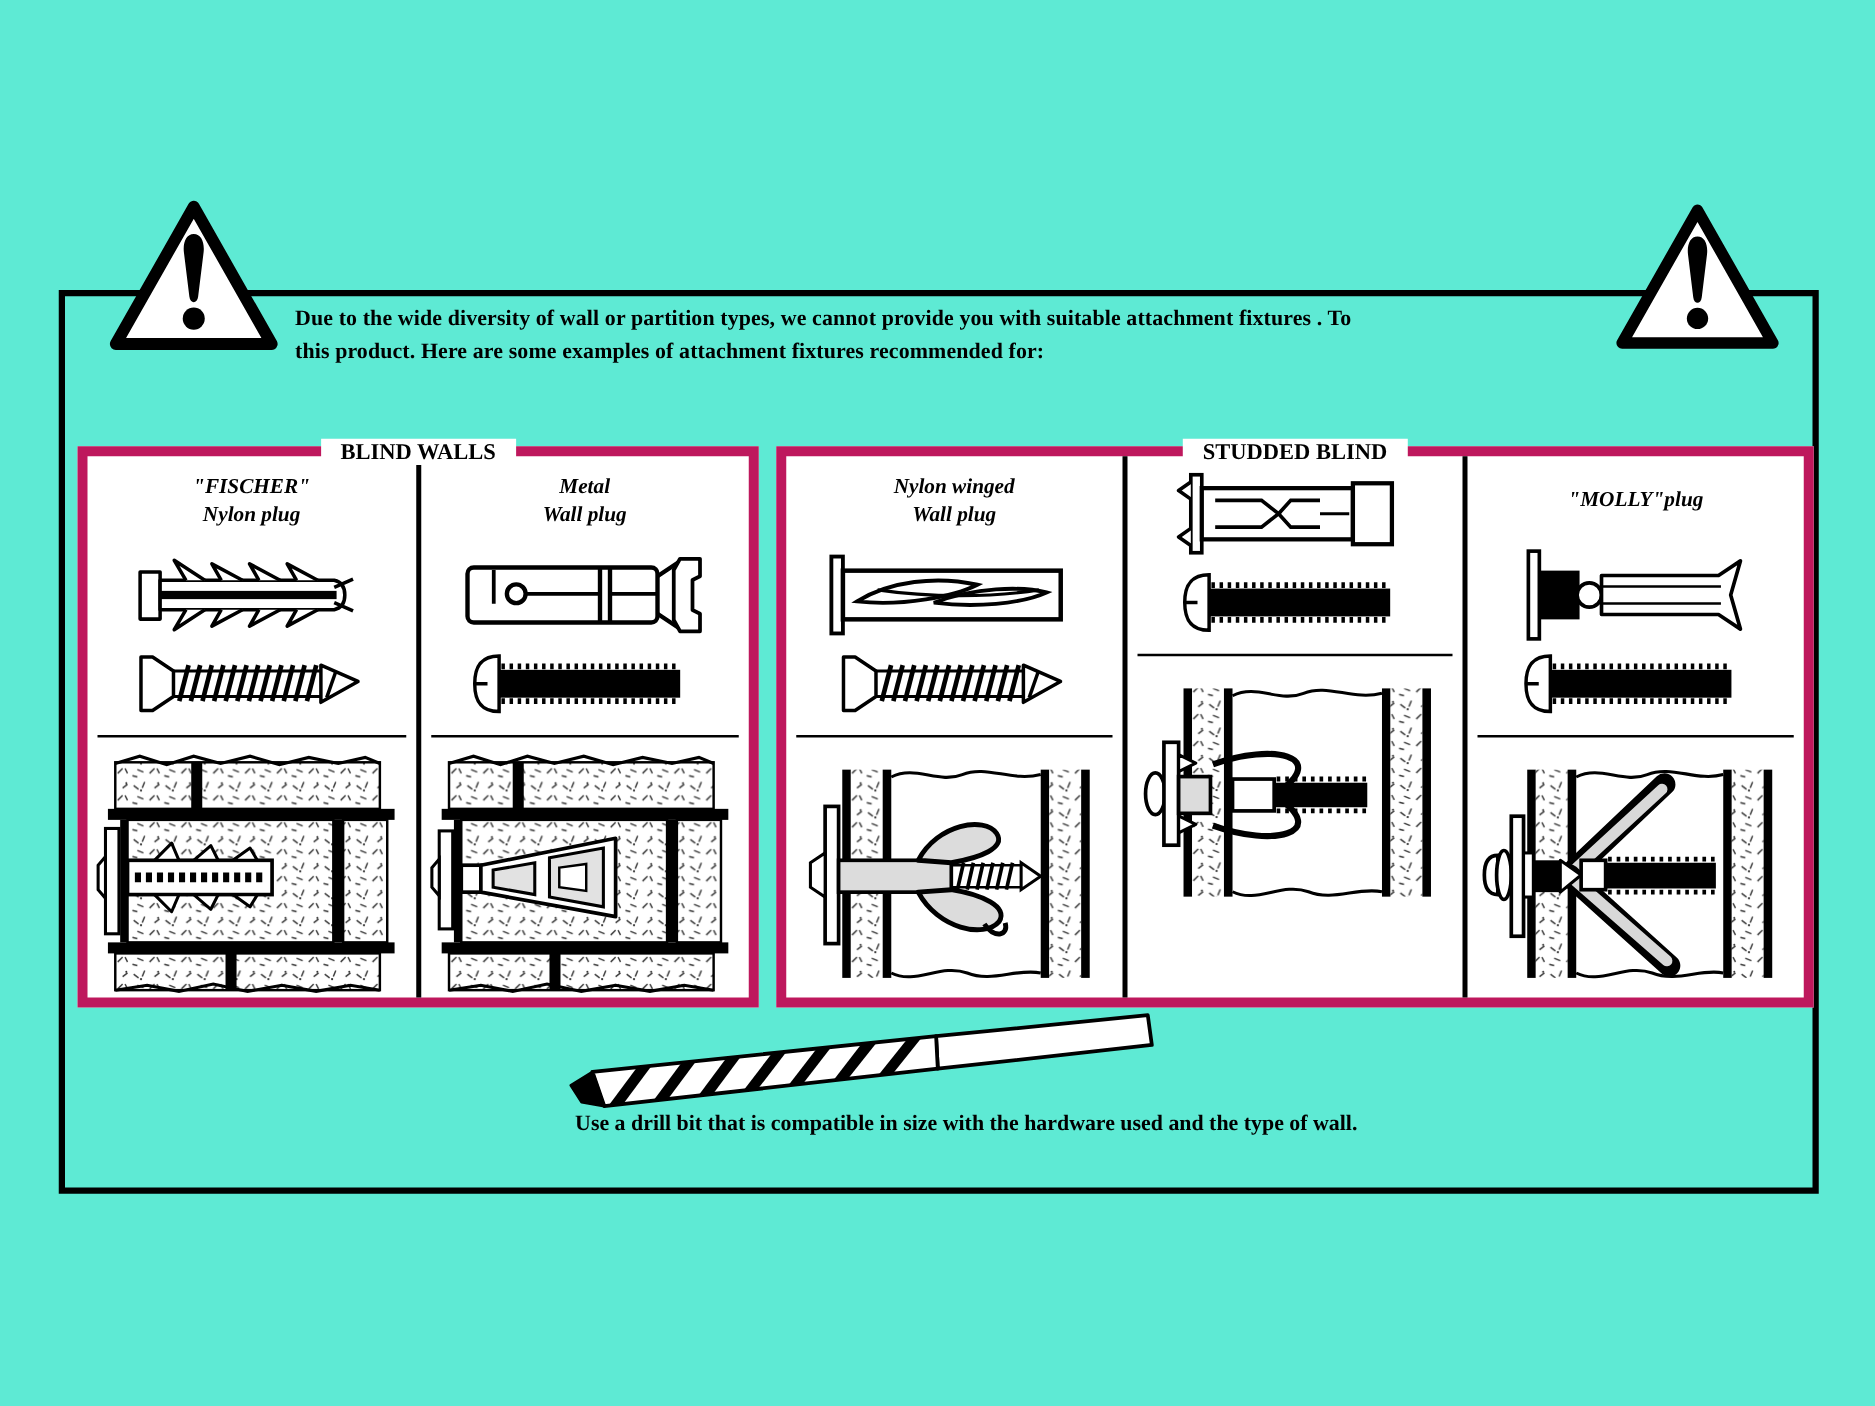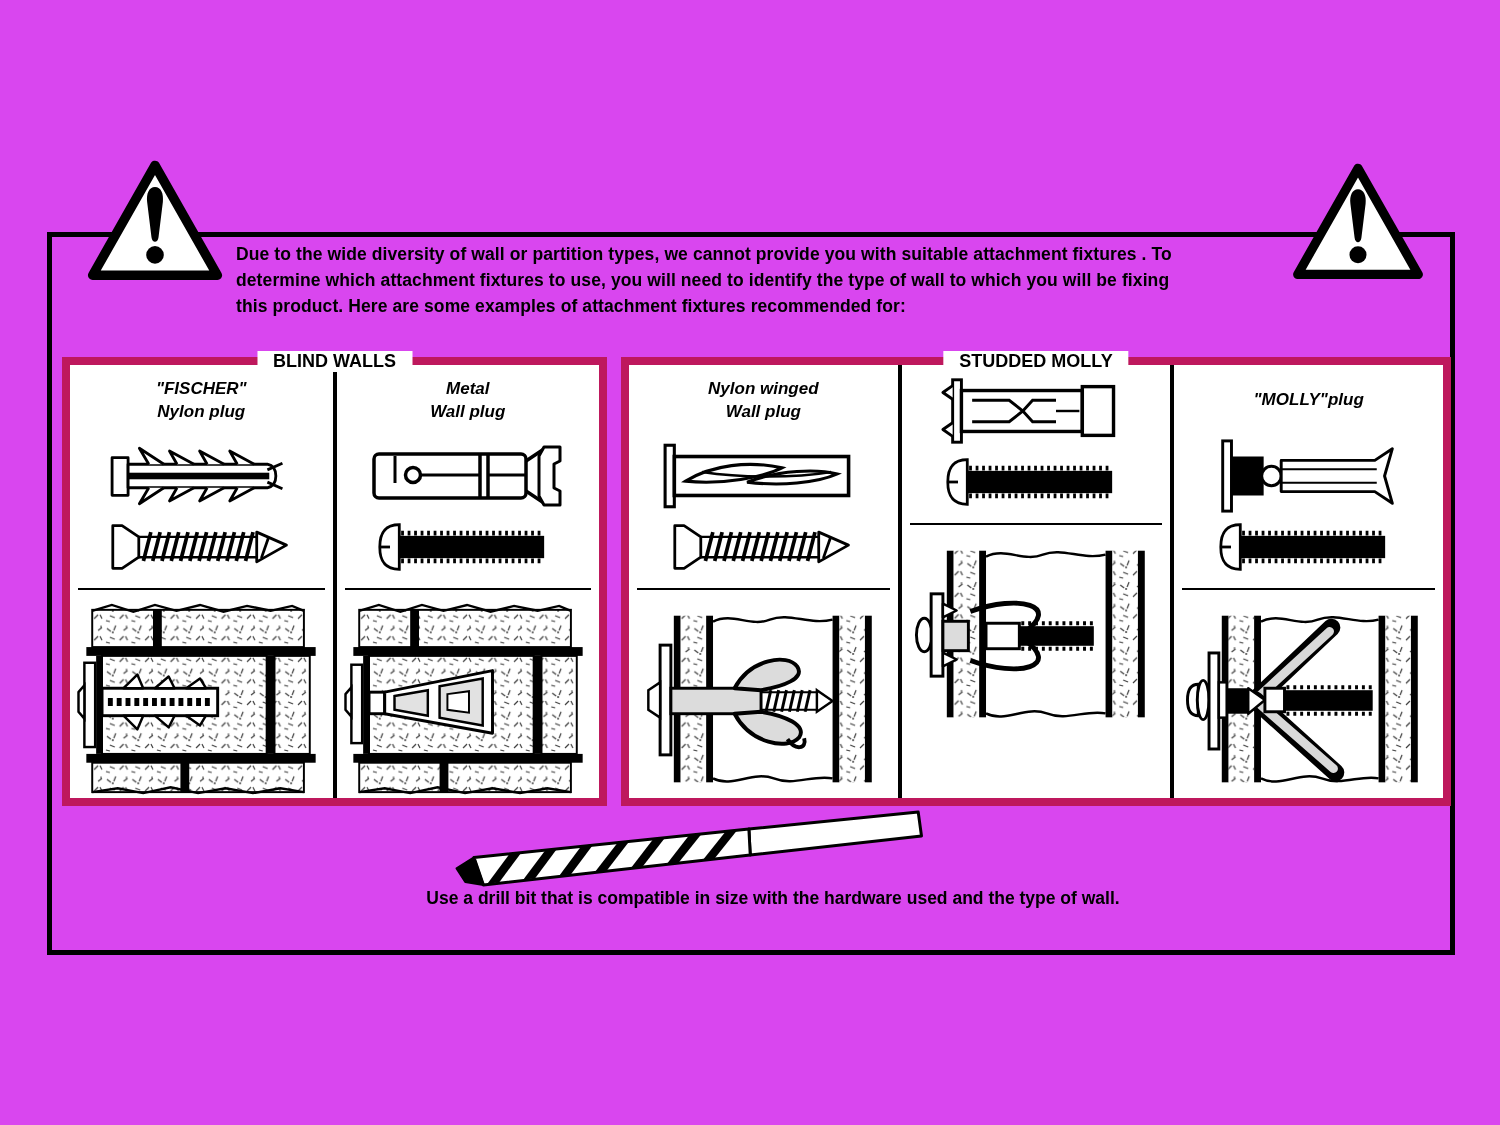--- a/index.html
+++ b/index.html
@@ -1,17 +1,17 @@
 <!DOCTYPE html>
 <html><head>
 <meta charset="utf-8">
 <style>
   html,body{margin:0;padding:0;background:#fff;}
-  .page{position:relative;width:1500px;height:1125px;background:#d946ef;overflow:hidden;
-        font-family:Liberation Sans, sans-serif;color:#000;}
+  .page{position:relative;width:1500px;height:1125px;background:#5eead4;overflow:hidden;
+        font-family:Liberation Serif, serif;color:#000;}
   .abs{position:absolute;}
   .outer-box{left:47px;top:232px;width:1408px;height:723px;border:5px solid #000;box-sizing:border-box;}
   .intro{left:236px;top:241px;width:1085px;font-weight:bold;font-size:17.5px;line-height:26px;letter-spacing:0.1px;}
   .sec-box{position:absolute;border:8px solid #be185d;box-sizing:border-box;display:flex;background:#fff;}
   .sec-blind{left:62px;top:357px;width:545px;height:449px;}
   .sec-studded{left:621px;top:357px;width:830px;height:449px;}
   .sec-title{position:absolute;top:-14px;left:50%;transform:translateX(-50%);background:#fff;
              padding:0 16px;font-weight:bold;font-size:18px;white-space:nowrap;z-index:2;}
   .col{flex:1;display:flex;flex-direction:column;align-items:center;min-width:0;}
   .col.divider{border-right:4px solid #000;}
@@ -44,21 +44,20 @@
   <div class="abs tri-right">
     <svg width="140" height="118" viewBox="0 0 100 90">
       <polygon points="50,4 96,85 4,85" fill="#fff" stroke="#000" stroke-width="7" stroke-linejoin="round"></polygon>
       <path d="M50 20 C45.5 20 43.5 25 44.2 31 L47.4 57 C47.9 61.5 52.1 61.5 52.6 57 L55.8 31 C56.5 25 54.5 20 50 20 Z" fill="#000"></path>
       <circle cx="50" cy="70" r="6.5" fill="#000"></circle>
     </svg>
   </div>
 
   <div class="abs intro">
     <div>Due to the wide diversity of wall or partition types, we cannot provide you with suitable attachment fixtures . To</div>
-    <div>determine which attachment fixtures to use, you will need to identify the type of wall to which you will be fixing</div>
     <div>this product. Here are some examples of attachment fixtures recommended for:</div>
   </div>
 
   <div class="sec-box sec-blind">
     <div class="sec-title">BLIND WALLS</div>
 
     <div class="col divider">
       <div class="col-title">
         <span>"FISCHER"</span>
         <span>Nylon plug</span>
@@ -198,21 +197,21 @@
           <rect x="8" y="155" width="234" height="9" fill="#000"></rect>
           <rect x="14" y="164" width="216" height="30" fill="url(#spB)" stroke="#000" stroke-width="2"></rect>
           <rect x="96" y="164" width="9" height="30" fill="#000"></rect>
           <path d="M14 194 L40 190 L66 195 L94 189 L122 195 L150 190 L178 195 L206 190 L230 194" fill="none" stroke="#000" stroke-width="2.5"></path>
         </svg>
       </div>
     </div>
   </div>
 
   <div class="sec-box sec-studded">
-    <div class="sec-title">STUDDED MOLLY</div>
+    <div class="sec-title">STUDDED BLIND</div>
 
     <div class="col divider">
       <div class="col-title">
         <span>Nylon winged</span>
         <span>Wall plug</span>
       </div>
       <div class="plug-wrap">
         <svg width="205" height="72" viewBox="0 0 200 70">
           <rect x="4" y="5" width="9" height="60" fill="#fff" stroke="#000" stroke-width="3"></rect>
           <rect x="13" y="16" width="170" height="38" fill="#fff" stroke="#000" stroke-width="3.5"></rect>

